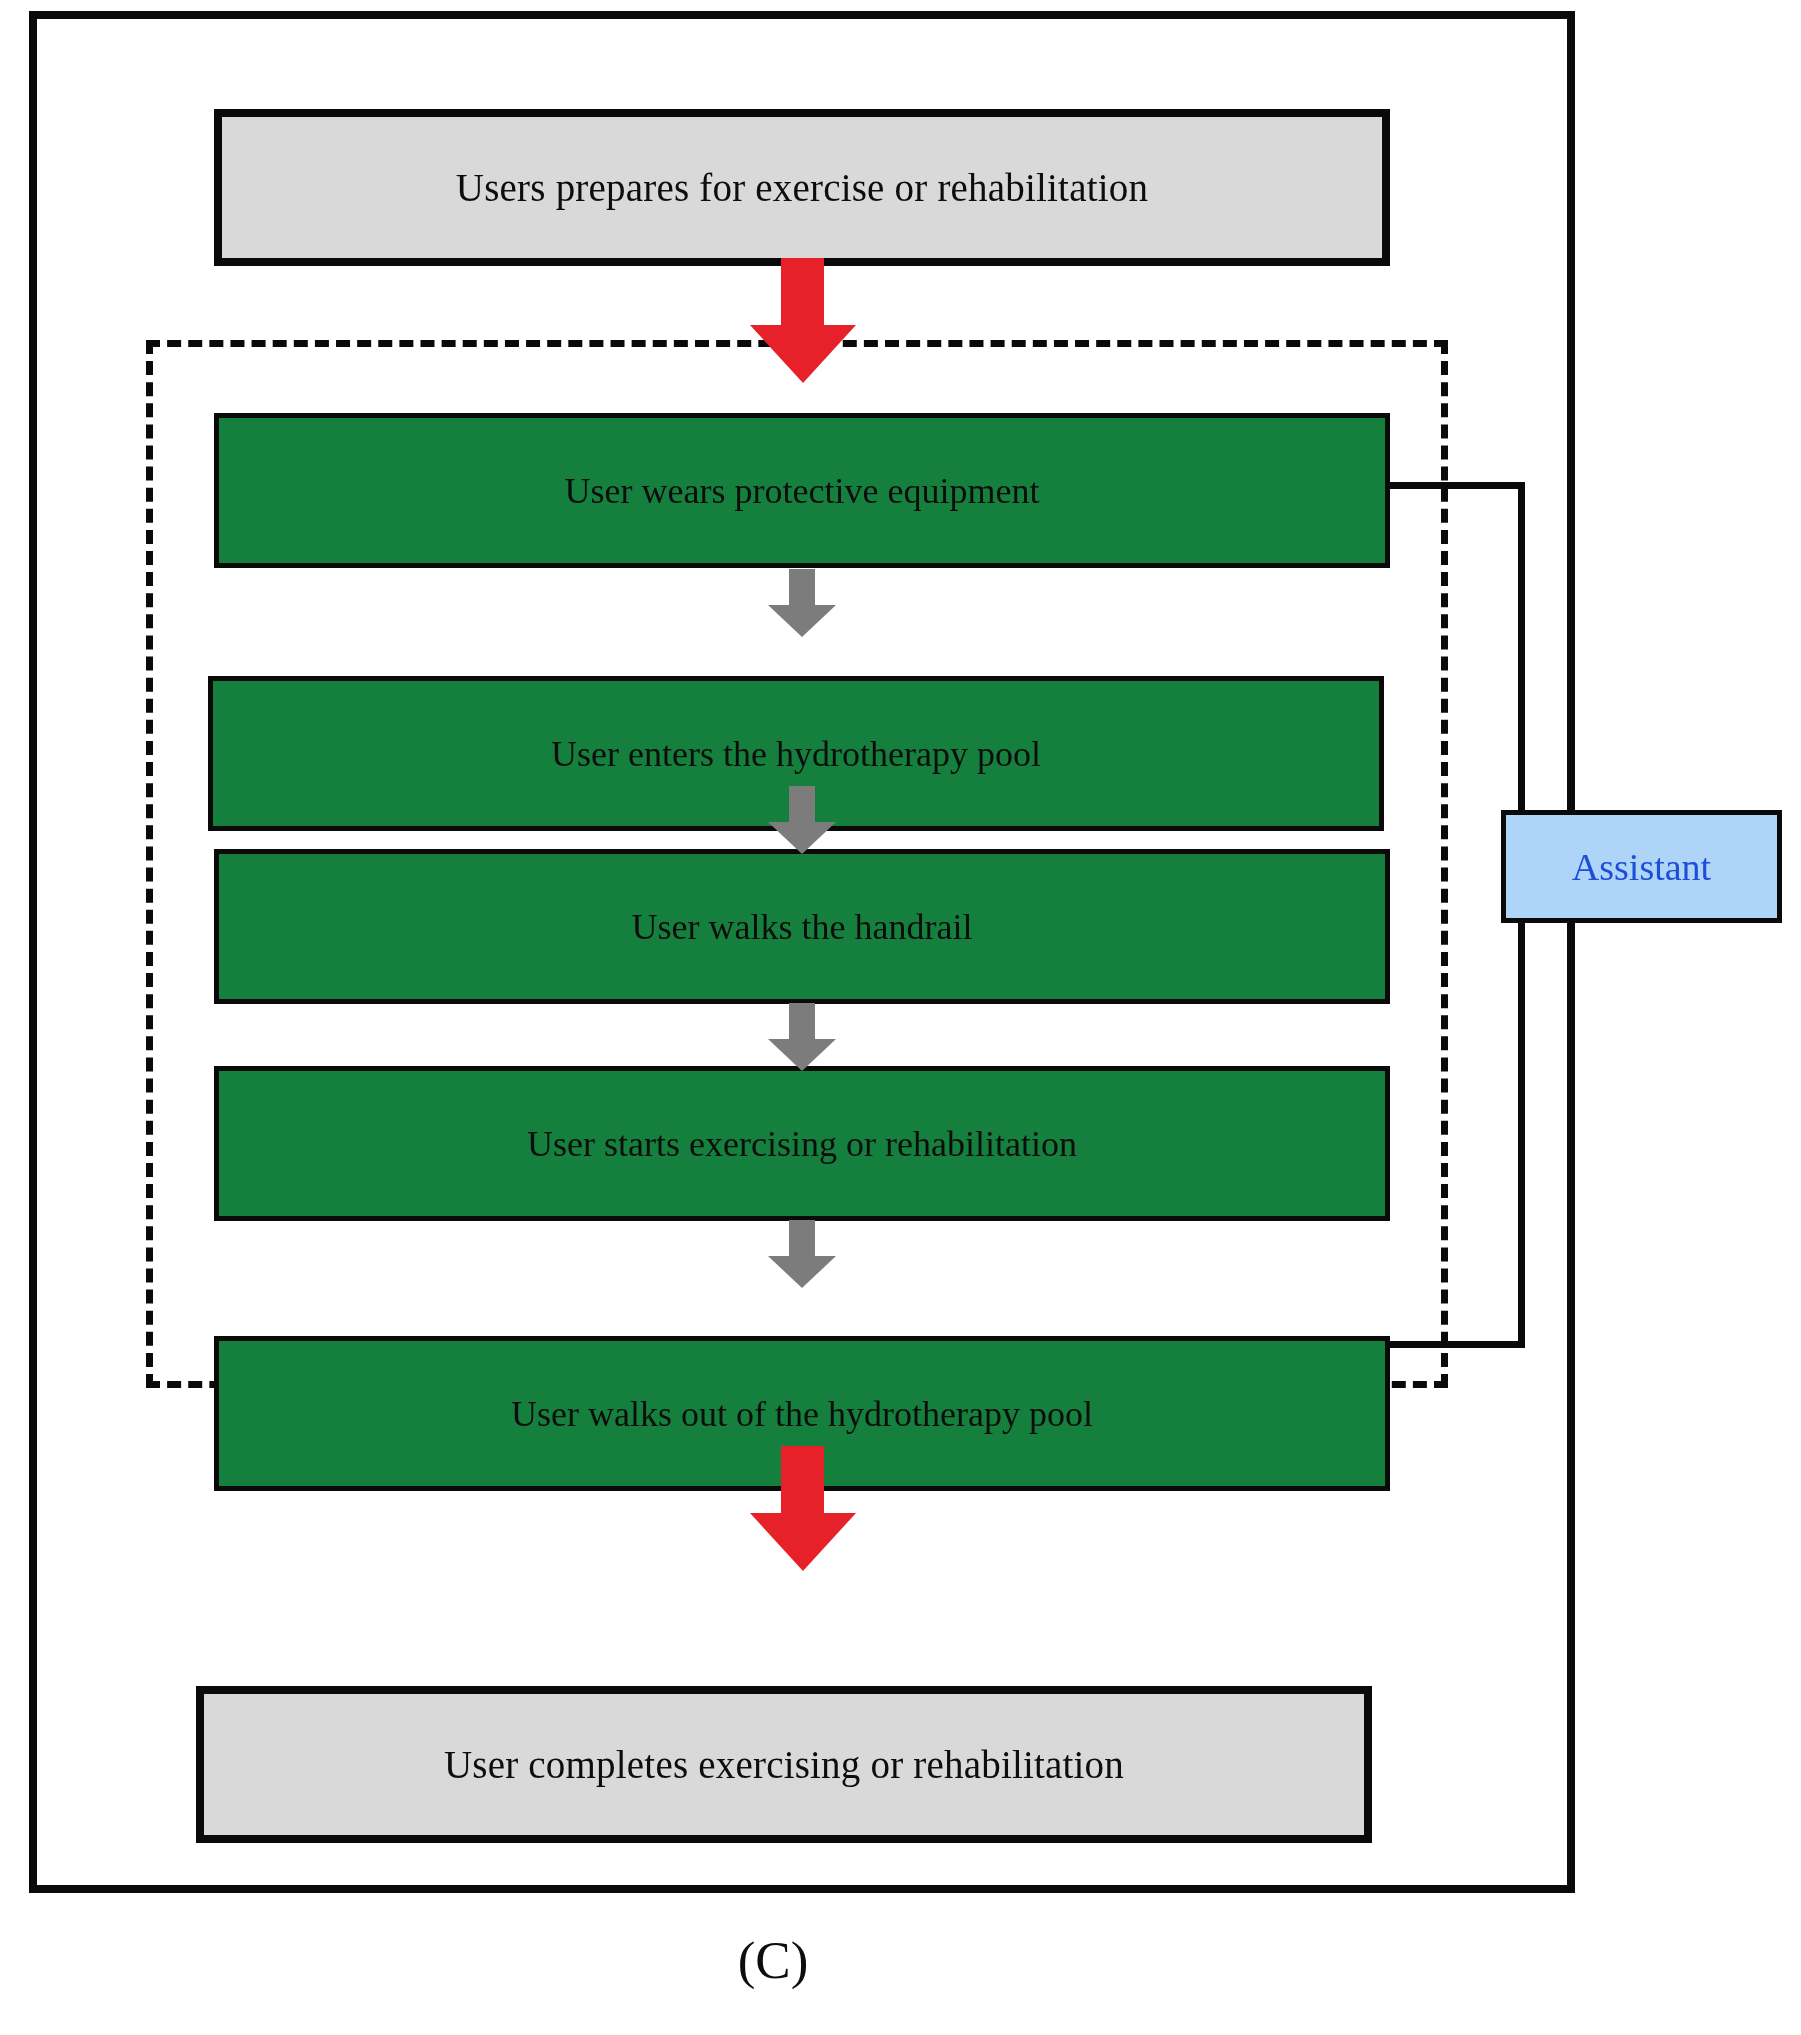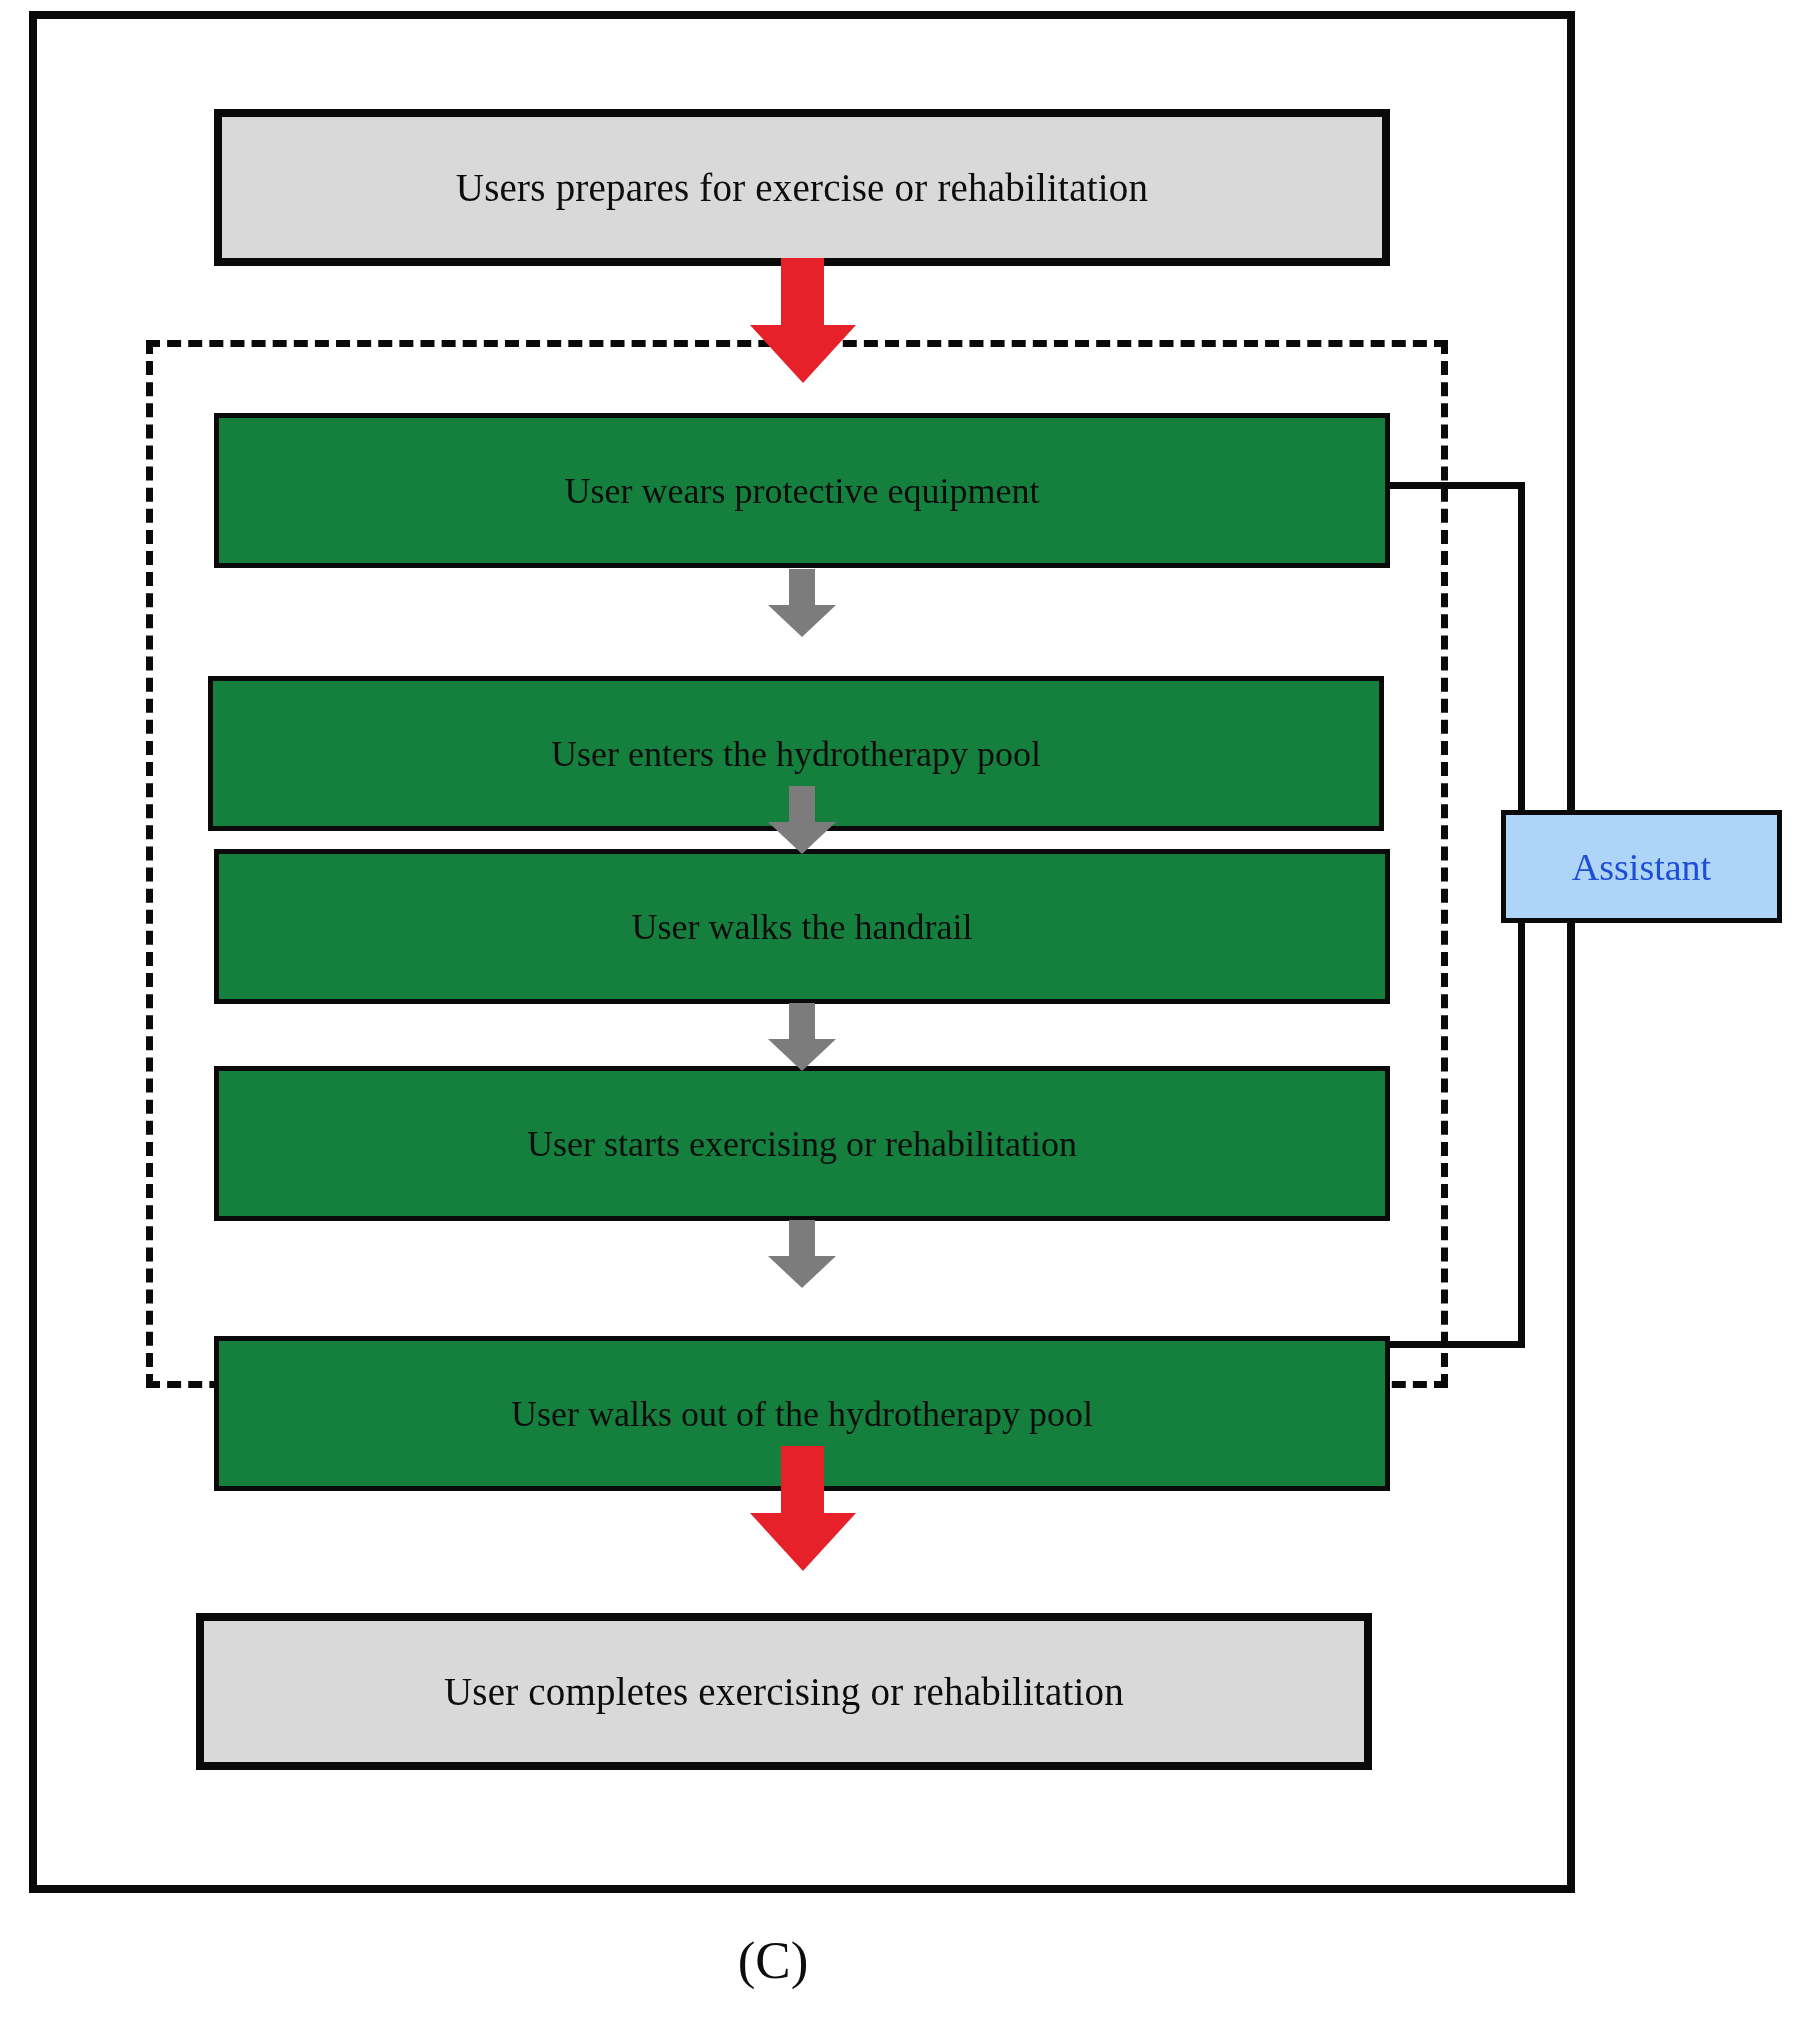--- a/index.html
+++ b/index.html
@@ -61,21 +61,21 @@
     z-index: 6;
   }
   .term-box .box-text {
     font-size: 39px;
     color: #0d0d0d;
     letter-spacing: 0.2px;
     white-space: nowrap;
   }
 
   #box-start { left: 214px;  top: 109px;  width: 1176px; height: 157px; }
-  #box-end   { left: 196px;  top: 1613px; width: 1176px; height: 157px; }
+  #box-end   { left: 196px;  top: 1686px; width: 1176px; height: 157px; }
 
   
   .proc-box {
     position: absolute;
     box-sizing: border-box;
     background: #15803d;
     border: 5.6px solid #0a0a0a;
     display: flex;
     align-items: center;
     justify-content: center;

